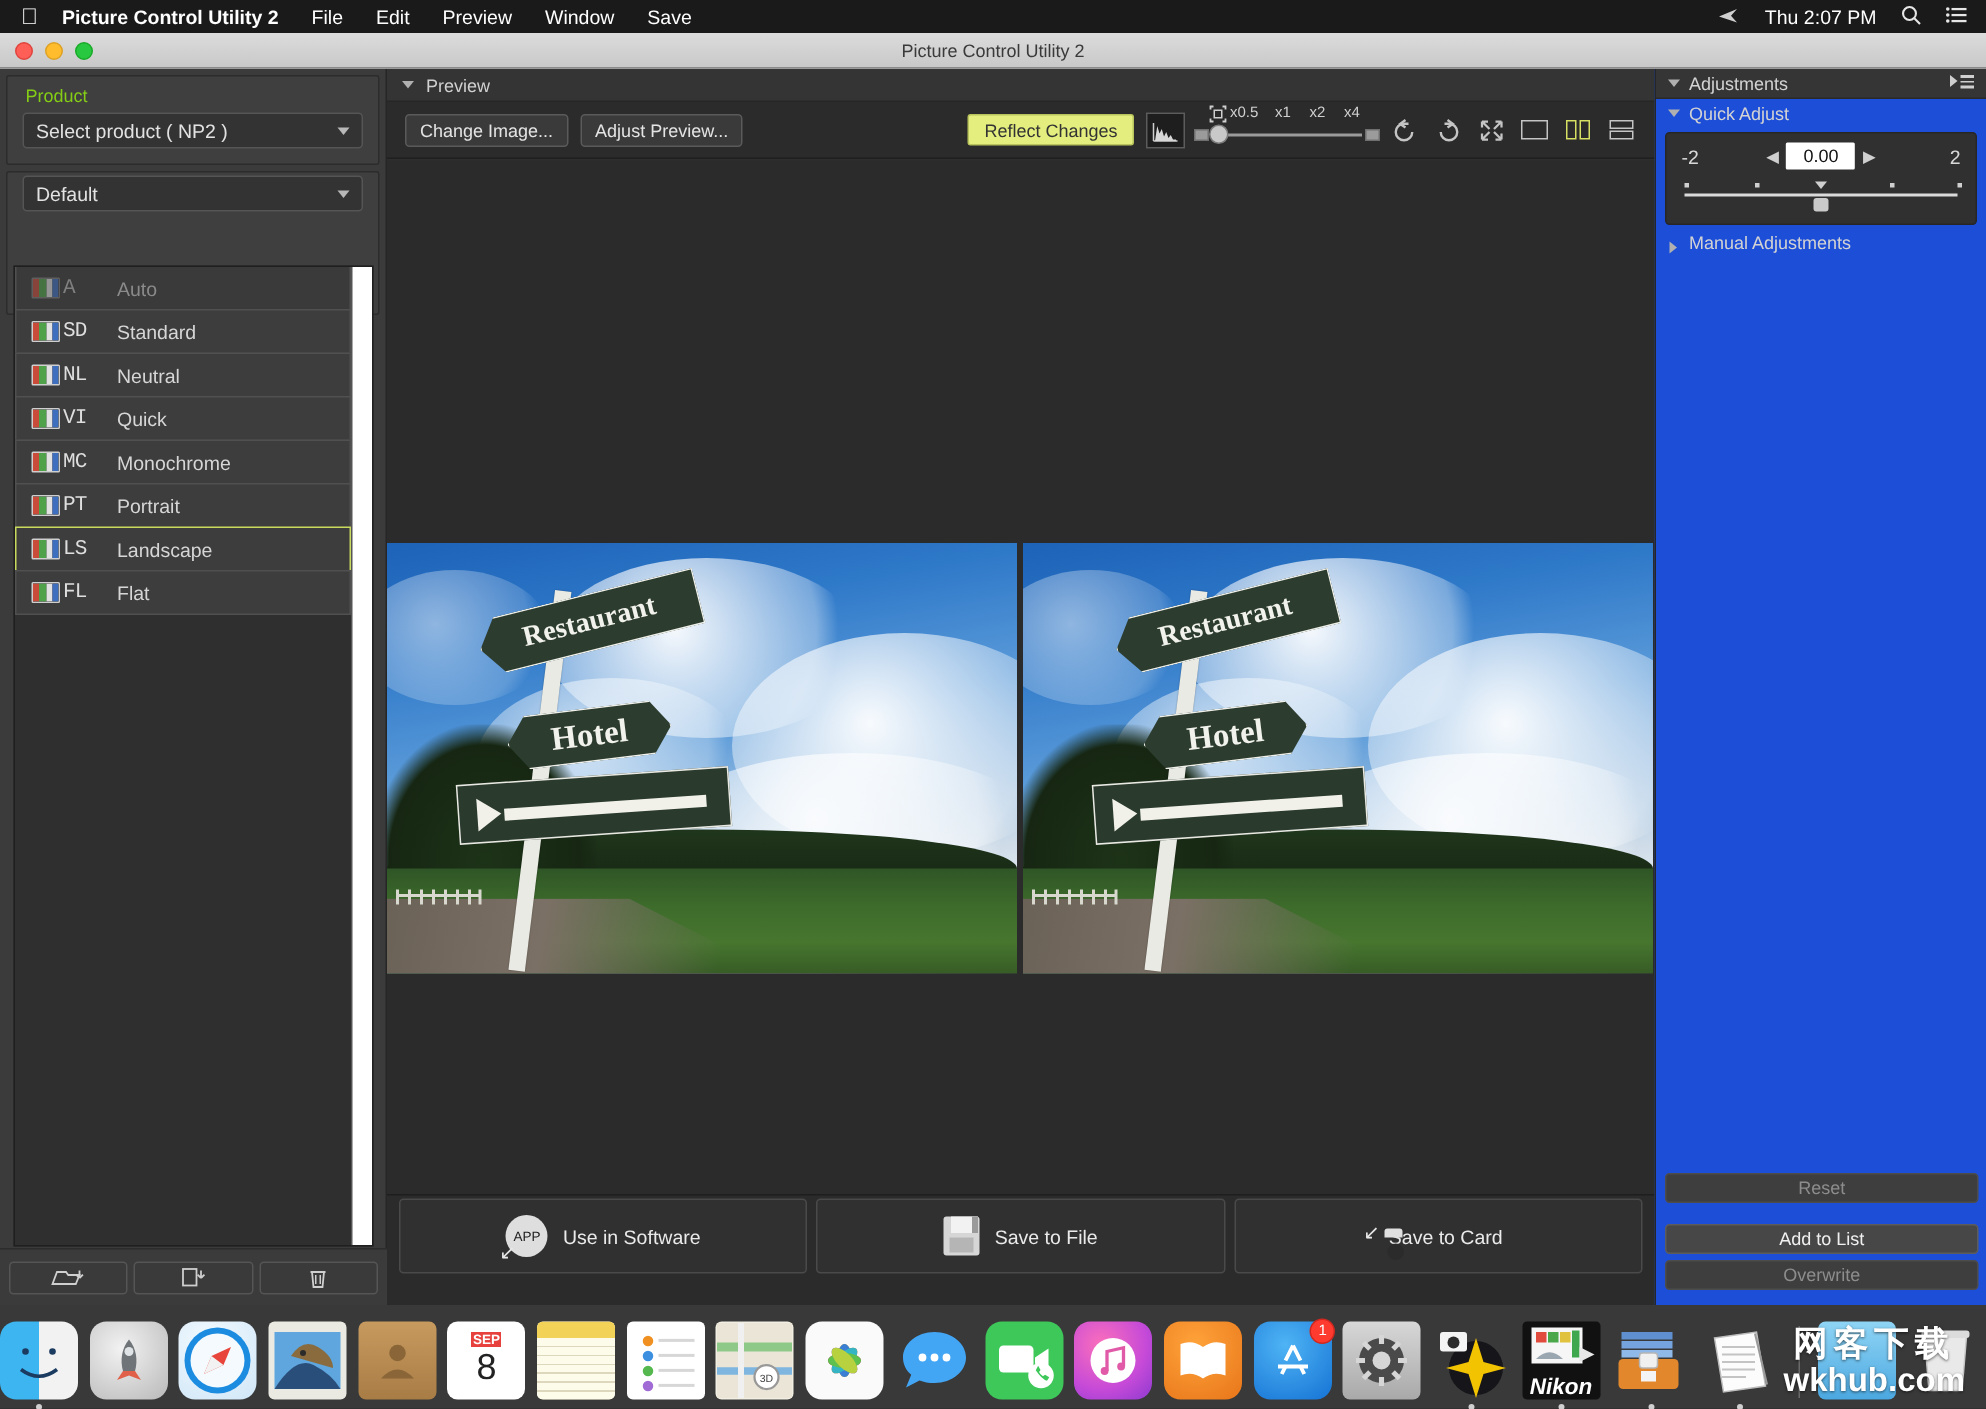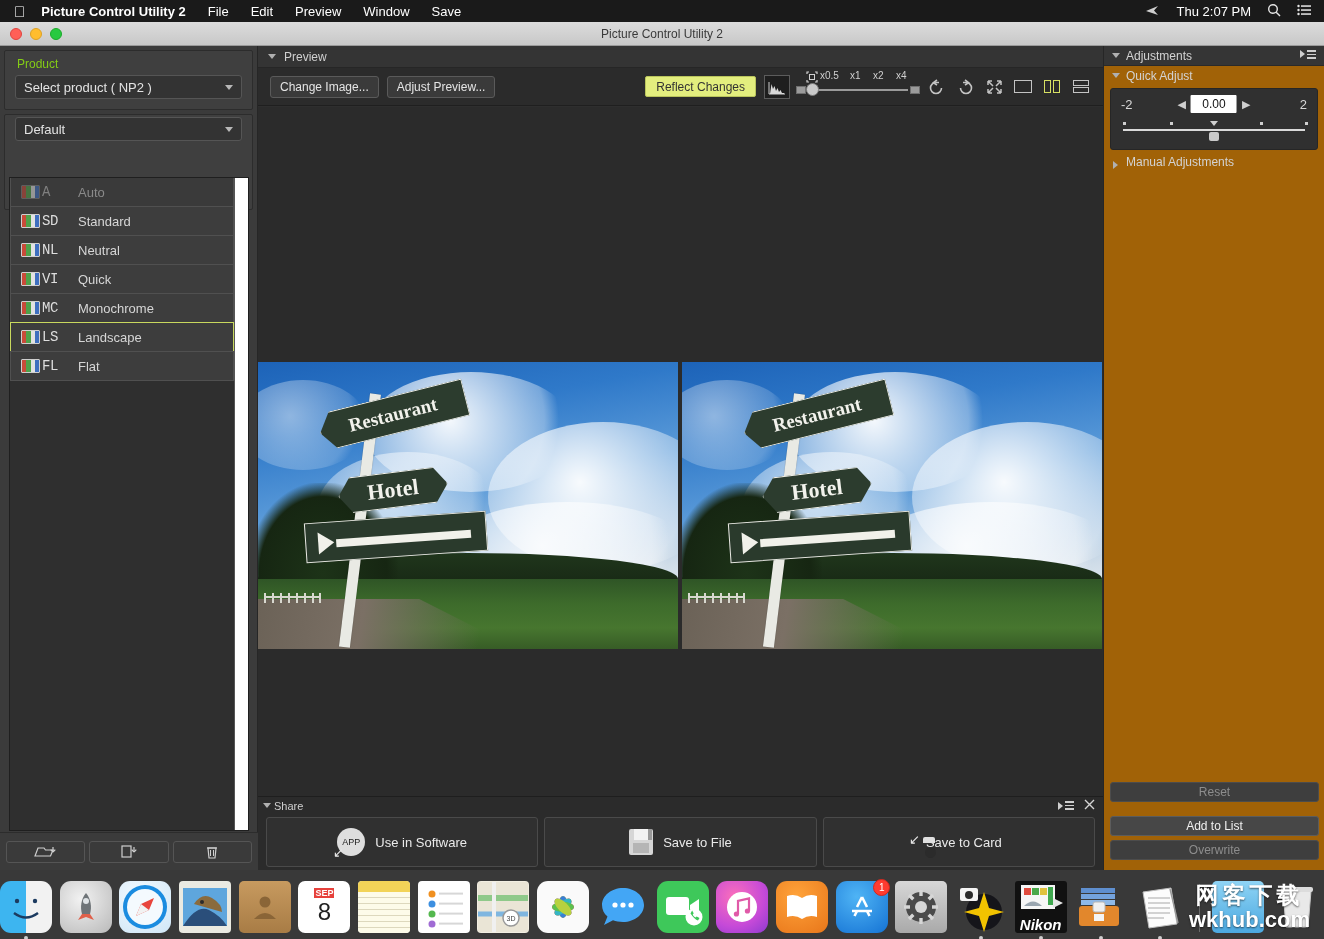--- a/index.html
+++ b/index.html
@@ -310,21 +310,21 @@
   }
   .cam-wrap { position: relative; }
   .cam-wrap span.arr {
     position: absolute; left: -7px; bottom: -6px; color: #e8e8e8; font-size: 13px;
     transform: rotate(180deg);
   }
 
   
   #right {
     position: absolute; left: 1103px; top: 0; width: 221px; height: 824px;
-    background: #a16207; border-left: 1px solid #262626;
+    background: #1d4ed8; border-left: 1px solid #262626;
   }
   .r-head {
     height: 20px; background: #353535; border-bottom: 1px solid #2a2a2a;
     display: flex; align-items: center; position: relative;
     padding-left: 22px; color: #d3d3d3; font-size: 12px;
   }
   .r-head .tri-down { left: 8px; top: 7px; }
   .r-sub {
     height: 20px; display: flex; align-items: center; position: relative;
     padding-left: 22px; color: #d3d3d3; font-size: 12px;
@@ -521,20 +521,30 @@
           </div>
           <div class="pc-row">
             <span class="pc-badge">
               <s1></s1>
               <s2></s2>
               <s3></s3>
               <s4></s4>
             </span>
             <span class="pc-abbr">MC</span>
             <span class="pc-name">Monochrome</span>
+          </div>
+          <div class="pc-row">
+            <span class="pc-badge">
+              <s1></s1>
+              <s2></s2>
+              <s3></s3>
+              <s4></s4>
+            </span>
+            <span class="pc-abbr">PT</span>
+            <span class="pc-name">Portrait</span>
           </div>
           <div class="pc-row selected">
             <span class="pc-badge">
               <s1></s1>
               <s2></s2>
               <s3></s3>
               <s4></s4>
             </span>
             <span class="pc-abbr">LS</span>
             <span class="pc-name">Landscape</span>
@@ -720,39 +730,20 @@
           <div class="sign" style="left:80px;top:110px;width:110px;height:36px;transform:rotate(-7deg);font-size:22px;clip-path:polygon(0 50%,12% 0,88% 0,100% 50%,88% 100%,12% 100%);">Hotel</div>
           <div class="arrowsign" style="left:47px;top:155px;width:182px;height:40px;transform:rotate(-4deg);">
             <span class="arrow-shaft" style="left:30px;top:17px;width:135px;height:8px;"></span>
             <span class="arrow-head" style="left:12px;top:9px;transform:rotate(180deg);"></span>
           </div>
         </div>
       </div>
     </div>
 
     <div id="share">
-      <div id="share-head">
-        <span class="tri-down"></span>
-        <span>Share</span>
-        <span class="sh-right">
-          <span class="menu-ic" style="position:static">
-            <span class="pl"></span>
-              <span class="ln">
-                <i></i>
-                <i></i>
-                <i></i>
-              </span>
-          </span>
-          <span>
-            <svg width="11" height="11" viewBox="0 0 11 11">
-                <path d="M1 1 L10 10 M10 1 L1 10" stroke="#d5d5d5" stroke-width="1.4"></path>
-              </svg>
-          </span>
-        </span>
-      </div>
       <div class="share-btns">
         <span class="share-btn">
           <span class="ic-app">APP</span>
           <span>Use in Software</span>
         </span>
         <span class="share-btn">
           <span class="ic-floppy"></span>
           <span>Save to File</span>
         </span>
         <span class="share-btn">

